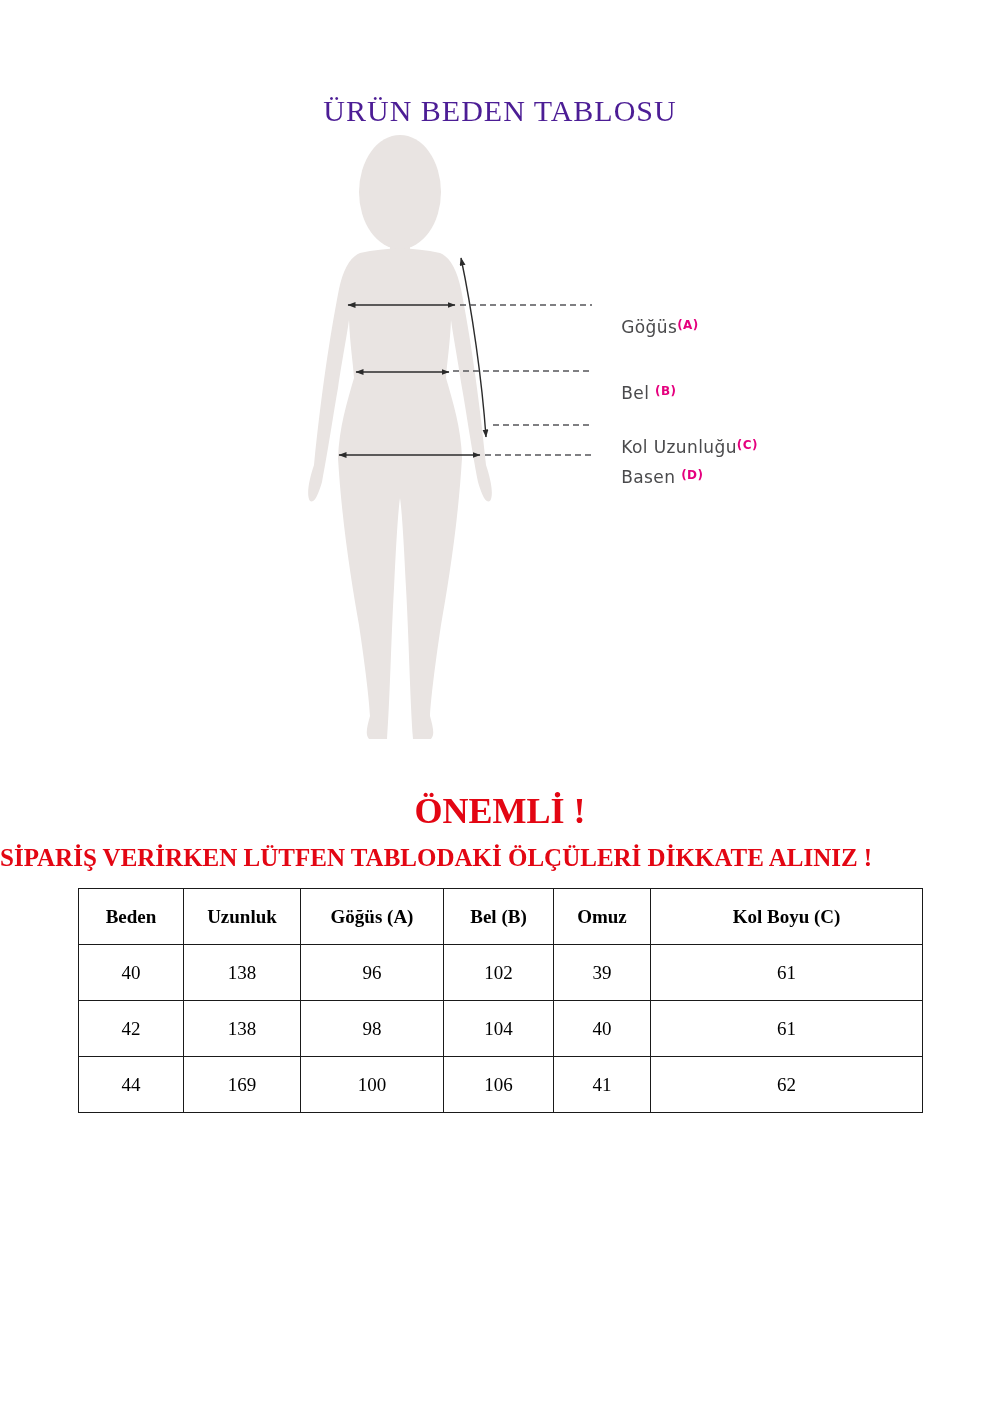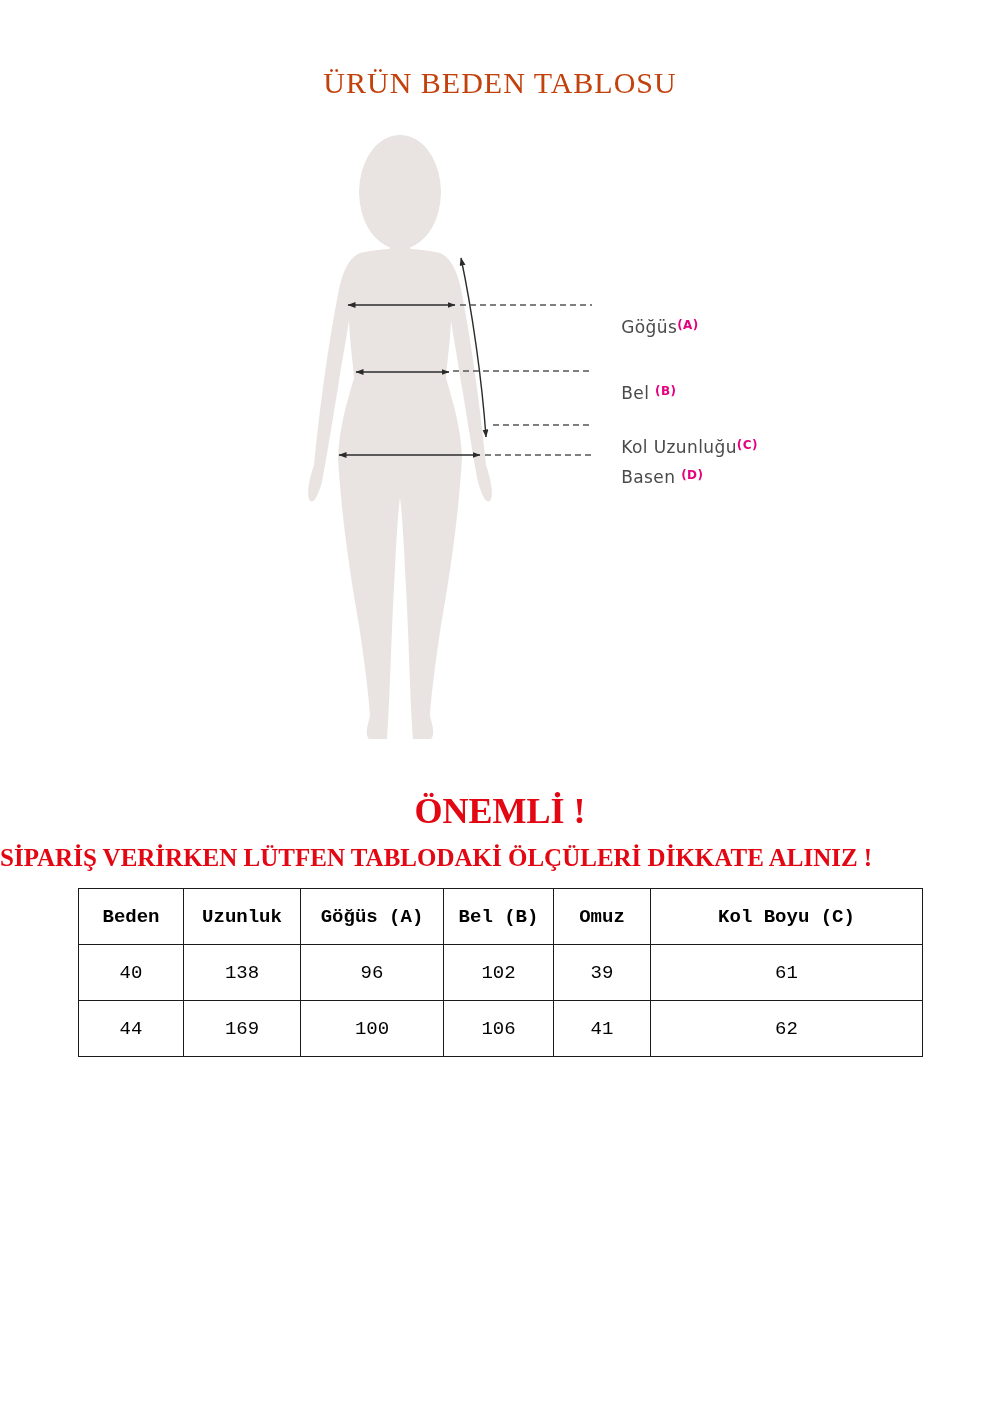--- a/index.html
+++ b/index.html
@@ -7,26 +7,26 @@
     position:relative;
     width:1000px;
     height:1414px;
     margin:0 auto;
     background:#ffffff;
     font-family:"DejaVu Sans","Liberation Sans",sans-serif;
     overflow:hidden;
   }
   .title{
     position:absolute;
-    top:66px;left:0;width:100%;
+    top:94px;left:0;width:100%;
     text-align:center;
     font-family:"Liberation Serif",serif;
     font-size:30px;
     letter-spacing:1px;
-    color:#c2410c;
+    color:#4c1d95;
   }
   .diagram-svg{position:absolute;left:280px;top:130px;}
   .measure-label{
     position:absolute;
     left:598px;
     height:20px;line-height:20px;
     font-size:17px;
     color:#4a4a4c;
     letter-spacing:.4px;
     white-space:pre;
@@ -57,21 +57,21 @@
     font-weight:700;
     font-size:25px;
     color:#e30613;
   }
   table.size-table{
     position:absolute;
     left:78px;top:888px;
     width:844px;
     border-collapse:collapse;
     table-layout:fixed;
-    font-family:Liberation Mono, monospace;
+    font-family:Liberation Serif, serif;
   }
   .size-table th,.size-table td{
     border:1px solid #1a1a1a;
     height:55px;
     text-align:center;
     vertical-align:middle;
     font-size:19px;
     color:#000000;
     padding:0;
   }
@@ -183,20 +183,28 @@
     <tbody>
       <tr>
         <td>40</td>
         <td>138</td>
         <td>96</td>
         <td>102</td>
         <td>39</td>
         <td>61</td>
       </tr>
       <tr>
+        <td>42</td>
+        <td>138</td>
+        <td>98</td>
+        <td>104</td>
+        <td>40</td>
+        <td>61</td>
+      </tr>
+      <tr>
         <td>44</td>
         <td>169</td>
         <td>100</td>
         <td>106</td>
         <td>41</td>
         <td>62</td>
       </tr>
     </tbody>
   </table>
 

